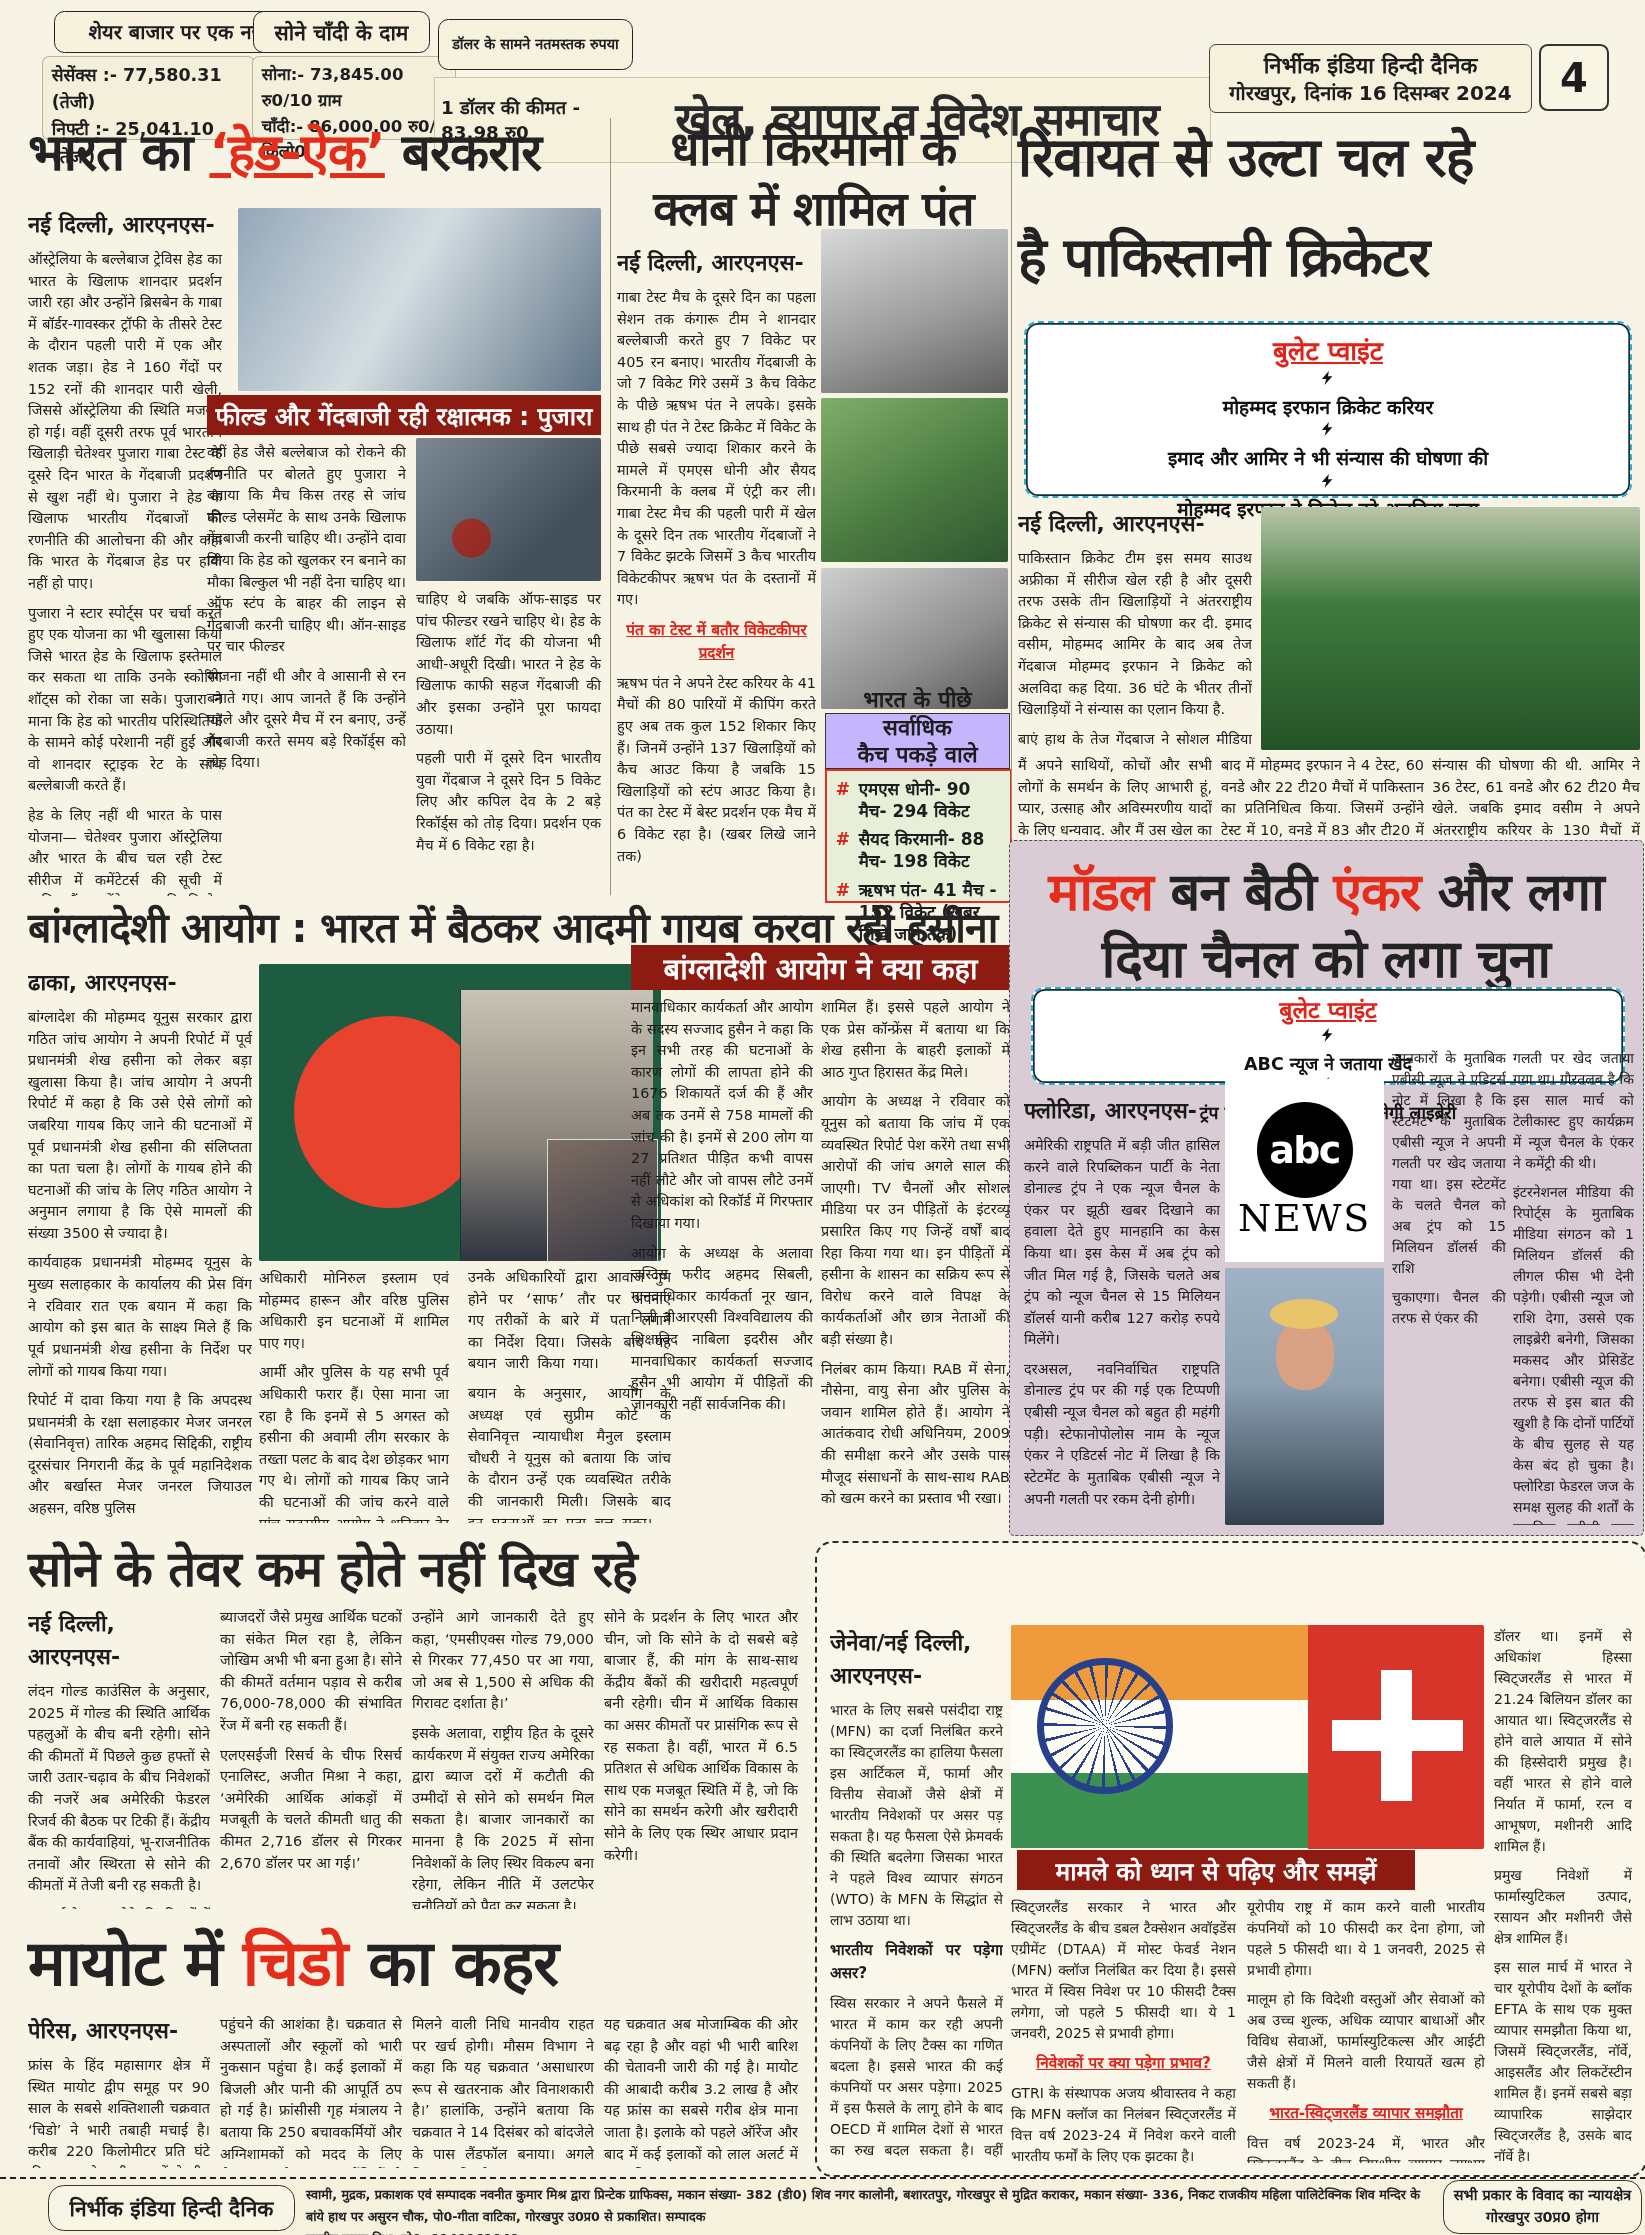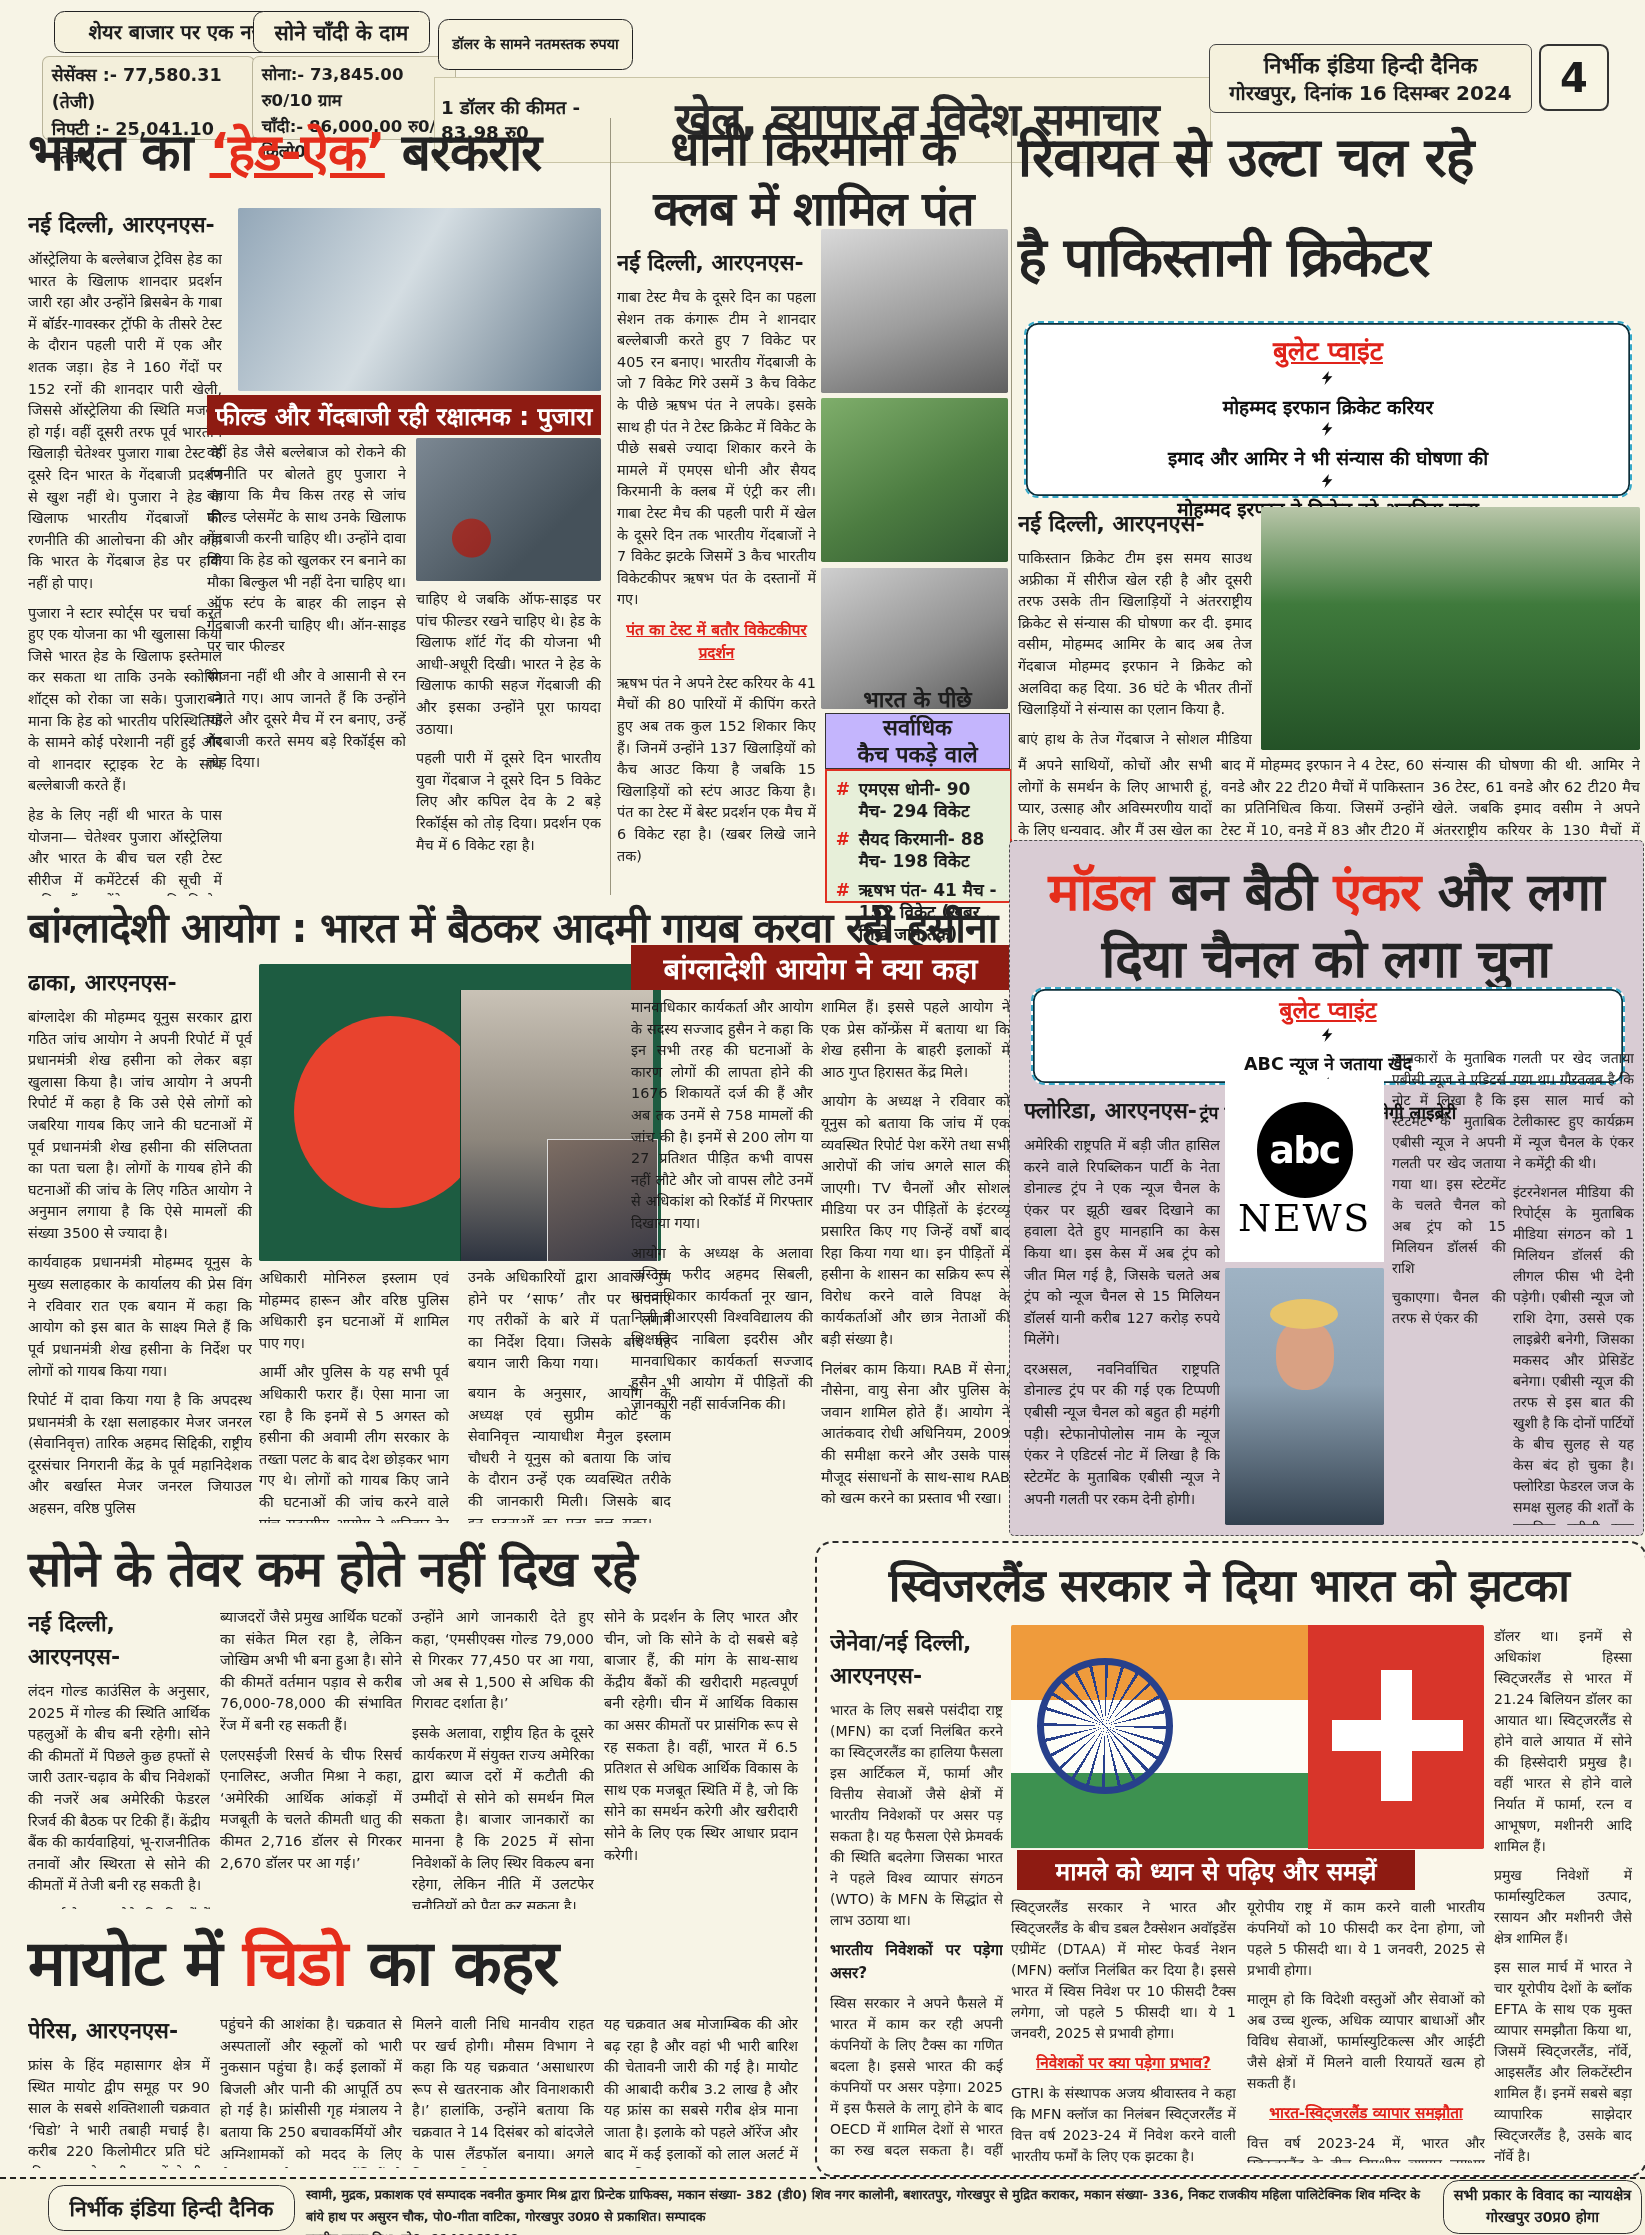--- a/index.html
+++ b/index.html
@@ -255,21 +255,20 @@
   </div>
   <div class="col" style="left:412px;top:1607px;width:182px;height:302px;">
     <p>उन्होंने आगे जानकारी देते हुए कहा, ‘एमसीएक्स गोल्ड 79,000 से गिरकर 77,450 पर आ गया, जो अब से 1,500 से अधिक की गिरावट दर्शाता है।’</p>
     <p>इसके अलावा, राष्ट्रीय हित के दूसरे कार्यकरण में संयुक्त राज्य अमेरिका द्वारा ब्याज दरों में कटौती की उम्मीदों से सोने को समर्थन मिल सकता है। बाजार जानकारों का मानना है कि 2025 में सोना निवेशकों के लिए स्थिर विकल्प बना रहेगा, लेकिन नीति में उलटफेर चुनौतियों को पैदा कर सकता है।</p>
   </div>
   <div class="col" style="left:604px;top:1607px;width:194px;height:302px;">
     <p>सोने के प्रदर्शन के लिए भारत और चीन, जो कि सोने के दो सबसे बड़े बाजार हैं, की मांग के साथ-साथ केंद्रीय बैंकों की खरीदारी महत्वपूर्ण बनी रहेगी। चीन में आर्थिक विकास का असर कीमतों पर प्रासंगिक रूप से रह सकता है। वहीं, भारत में 6.5 प्रतिशत से अधिक आर्थिक विकास के साथ एक मजबूत स्थिति में है, जो कि सोने का समर्थन करेगी और खरीदारी सोने के लिए एक स्थिर आधार प्रदान करेगी।</p>
   </div>
 
   <div class="swissblock" style="left:815px;top:1541px;width:828px;height:632px;"></div>
-  <div class="hl" style="left:828px;top:1553px;width:802px;font-size:45px;text-align:center;"><span>स्विजरलैंड सरकार ने दिया भारत को झटका</span></div>
   <div class="col" style="left:830px;top:1626px;width:173px;height:536px;font-size:14px;">
     <p class="dl" style="margin-bottom:0;">जेनेवा/नई दिल्ली,</p>
     <p class="dl">आरएनएस-</p>
     <p>भारत के लिए सबसे पसंदीदा राष्ट्र (MFN) का दर्जा निलंबित करने का स्विट्जरलैंड का हालिया फैसला इस आर्टिकल में, फार्मा और वित्तीय सेवाओं जैसे क्षेत्रों में भारतीय निवेशकों पर असर पड़ सकता है। यह फैसला ऐसे फ्रेमवर्क की स्थिति बदलेगा जिसका भारत ने पहले विश्व व्यापार संगठन (WTO) के MFN के सिद्धांत से लाभ उठाया था।</p>
     <p class="subbold">भारतीय निवेशकों पर पड़ेगा असर?</p>
     <p>स्विस सरकार ने अपने फैसले में भारत में काम कर रही अपनी कंपनियों के लिए टैक्स का गणित बदला है। इससे भारत की कई कंपनियों पर असर पड़ेगा। 2025 में इस फैसले के लागू होने के बाद OECD में शामिल देशों से भारत का रुख बदल सकता है। वहीं MFN दर्जे की वापसी के लिए भारत सरकार की ओर से बातचीत की उम्मीद है।</p>
 
   </div>
   <div class="photo" style="left:1011px;top:1625px;width:473px;height:224px;background:#f1efe8;overflow:hidden;">
     <div class="abs" style="left:0;top:0;width:297px;height:75px;background:#ef9b3c;"></div>

